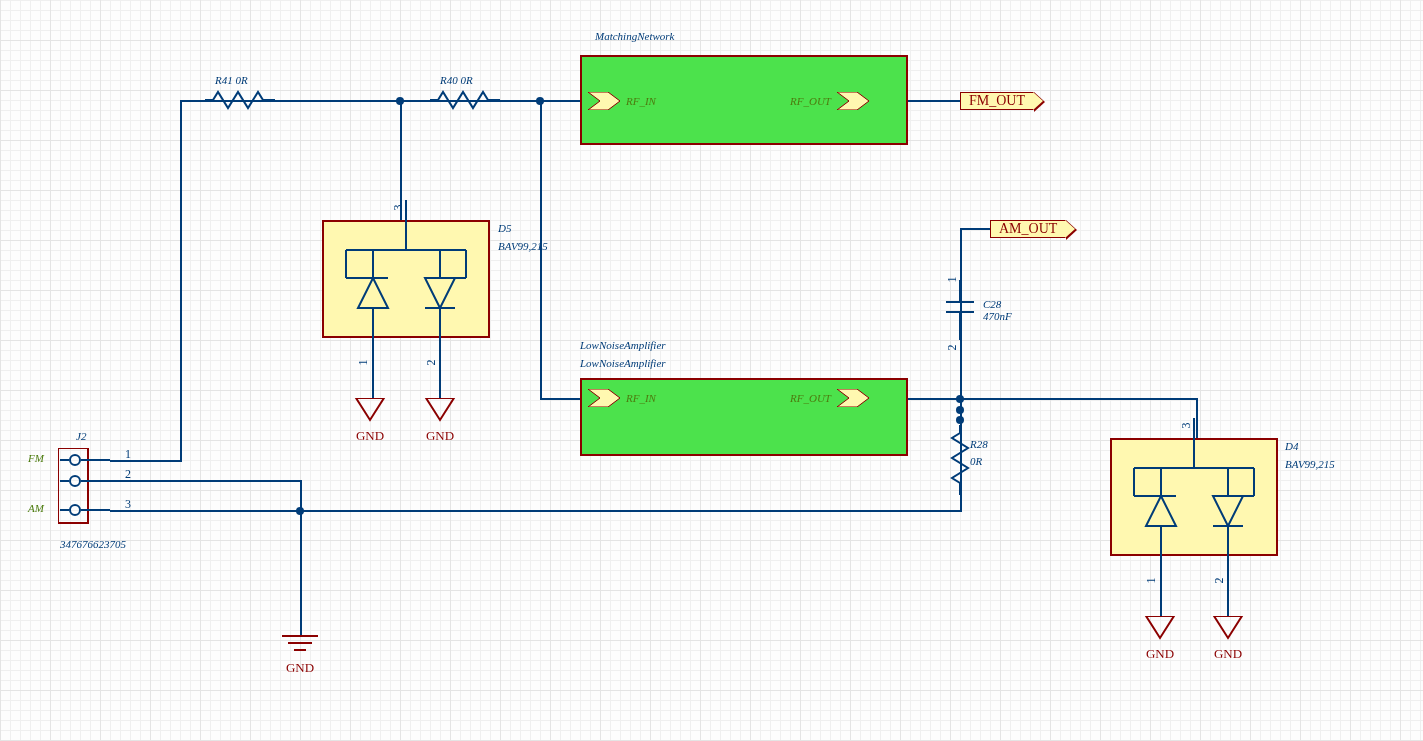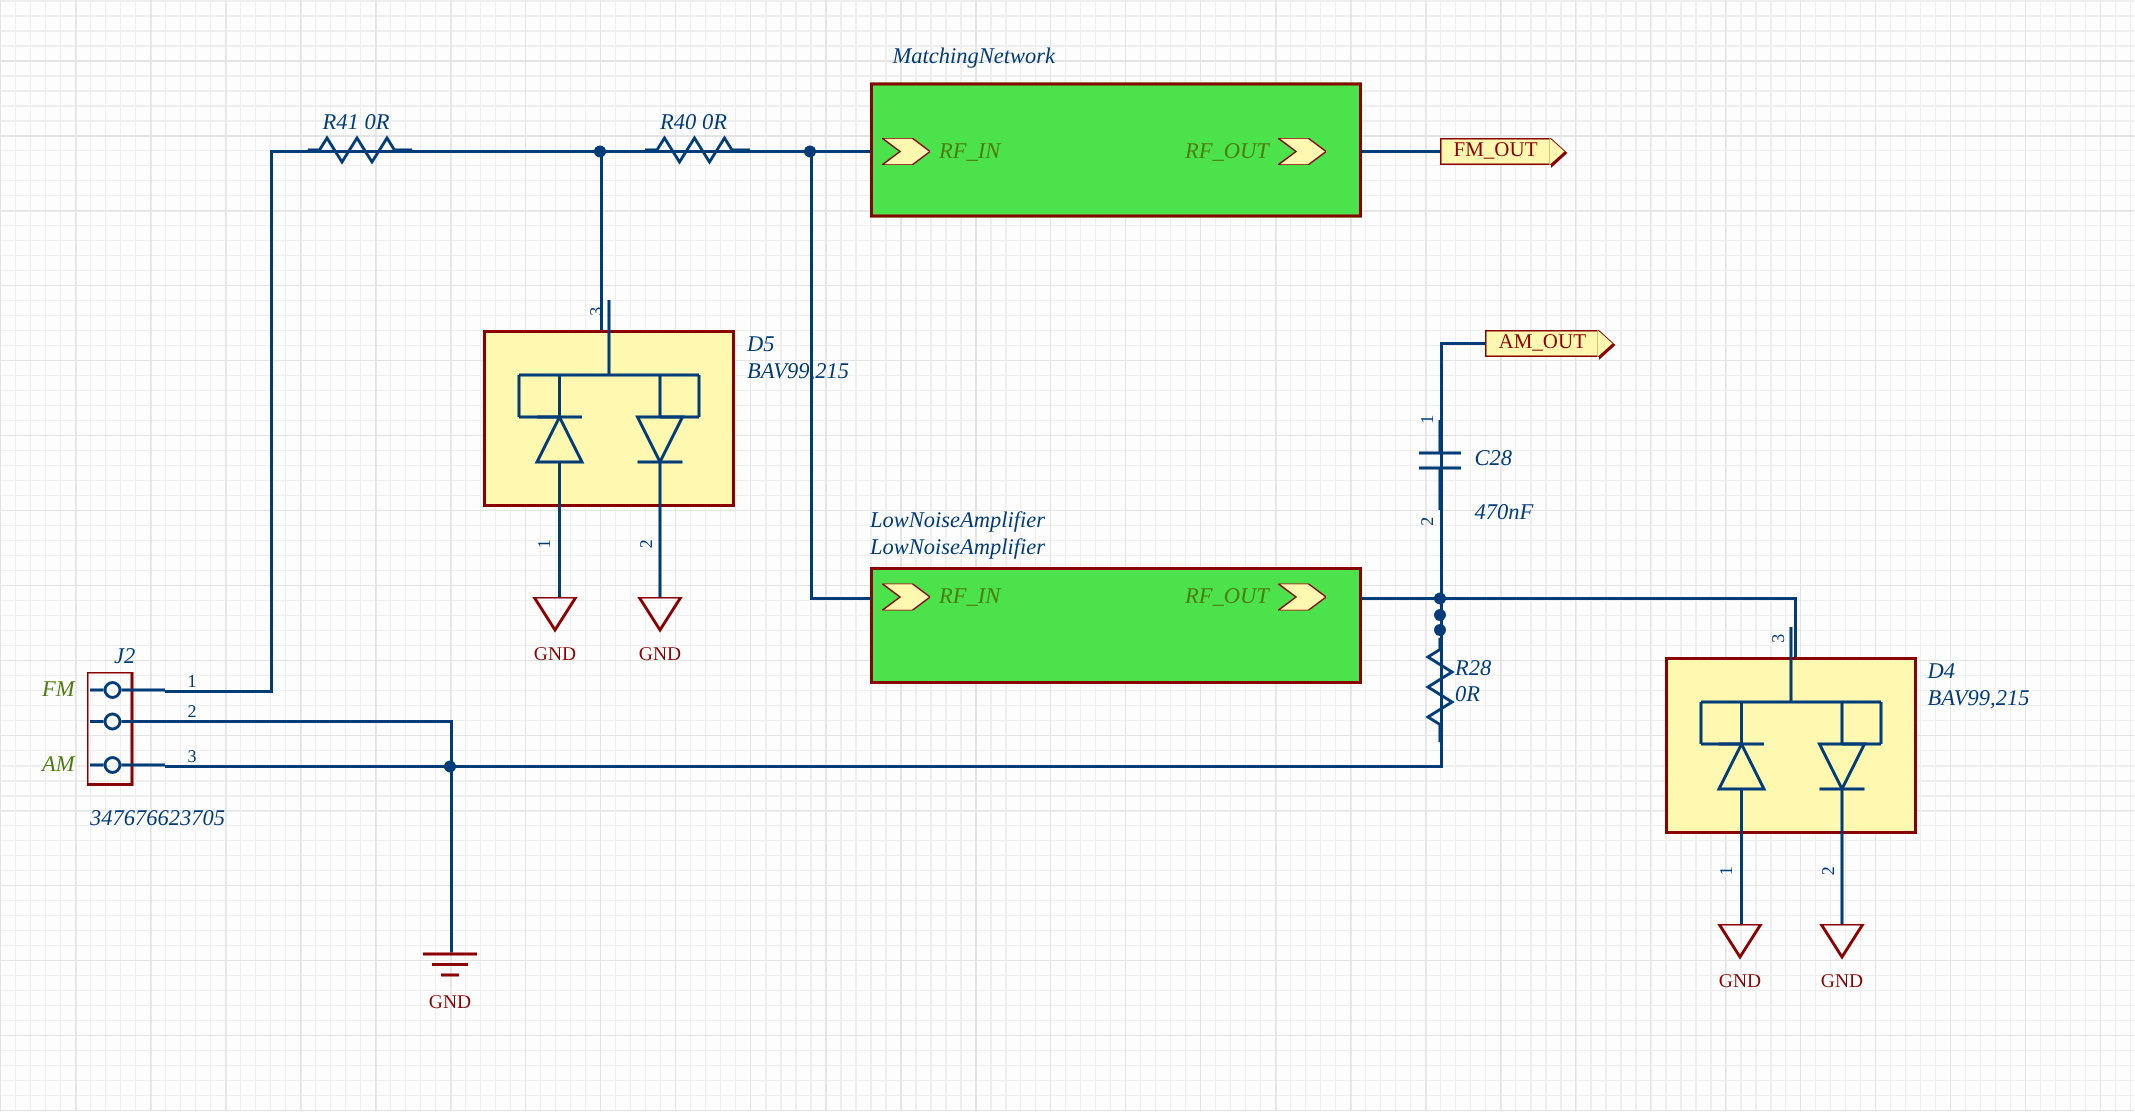--- a/index.html
+++ b/index.html
@@ -1,20 +1,20 @@
 <!DOCTYPE html>
 <html><head>
 <meta charset="utf-8">
 <style>
 *{margin:0;padding:0;box-sizing:border-box}
 body{background:#fdfdfd;font-family:'Times New Roman',serif;width:1423px;height:741px;position:relative;overflow:hidden}
 .canvas{position:absolute;inset:0}
 .grid{position:absolute;inset:0;background-image:repeating-linear-gradient(0deg,#eee 0,#eee 1px,transparent 1px,transparent 10px),repeating-linear-gradient(90deg,#eee 0,#eee 1px,transparent 1px,transparent 10px);opacity:.9}
 .grid2{position:absolute;inset:0;background-image:repeating-linear-gradient(0deg,#ddd 0,#ddd 1px,transparent 1px,transparent 50px),repeating-linear-gradient(90deg,#ddd 0,#ddd 1px,transparent 1px,transparent 50px);opacity:.6}
-.lbl{position:absolute;color:#003c78;font-size:15px;font-style:italic;white-space:nowrap}
+.lbl{position:absolute;color:#003c78;font-size:11px;font-style:italic;white-space:nowrap}
 .lbl.red{color:#4d7c0f}
 .wire{position:absolute;background:#003c78}
 .wire.h{height:2px}
 .wire.v{width:2px}
 .block{position:absolute;background:#4ce24c;border:2px solid #8b0000}
 .comp{position:absolute;background:#fff8b0;border:2px solid #8b0000}
 .port{position:absolute;display:flex;align-items:center}
 .net{position:absolute}
 .net .shape{background:#fff8b0;border:1px solid #8b0000;height:18px;display:flex;align-items:center;font-size:14px;color:#8b0000;padding:0 8px;position:relative}
 .net .shape::after{content:"";position:absolute;right:-10px;top:-1px;width:0;height:0;border-width:9px 0 9px 10px;border-style:solid;border-color:transparent transparent transparent #fff8b0}
@@ -71,21 +71,21 @@
 <div class="lbl" style="left:970px;top:438px">R28</div>
 <div class="lbl" style="left:970px;top:455px">0R</div>
 
 <svg style="position:absolute;left:940px;top:280px" width="40" height="60">
 <line x1="20" y1="0" x2="20" y2="22" stroke="#003c78" stroke-width="2"></line>
 <line x1="6" y1="22" x2="34" y2="22" stroke="#003c78" stroke-width="2"></line>
 <line x1="6" y1="32" x2="34" y2="32" stroke="#003c78" stroke-width="2"></line>
 <line x1="20" y1="32" x2="20" y2="60" stroke="#003c78" stroke-width="2"></line>
 </svg>
 <div class="lbl" style="left:983px;top:298px">C28</div>
-<div class="lbl" style="left:983px;top:334px">470nF</div>
+<div class="lbl" style="left:983px;top:310px">470nF</div>
 <div class="pinlbl" style="left:949px;top:272px;transform:rotate(-90deg)">1</div>
 <div class="pinlbl" style="left:949px;top:340px;transform:rotate(-90deg)">2</div>
 
 <div class="lbl" style="left:595px;top:30px">MatchingNetwork</div>
 <div class="block" style="left:580px;top:55px;width:328px;height:90px"></div>
 <div class="port" style="left:588px;top:92px">
   <svg width="32" height="18">
         <polygon points="0,0 20,0 32,9 20,18 0,18 12,9" fill="#fff8b0" stroke="#8b0000"></polygon>
       </svg>
   <span class="lbl red" style="position:static;margin-left:6px">RF_IN</span>

